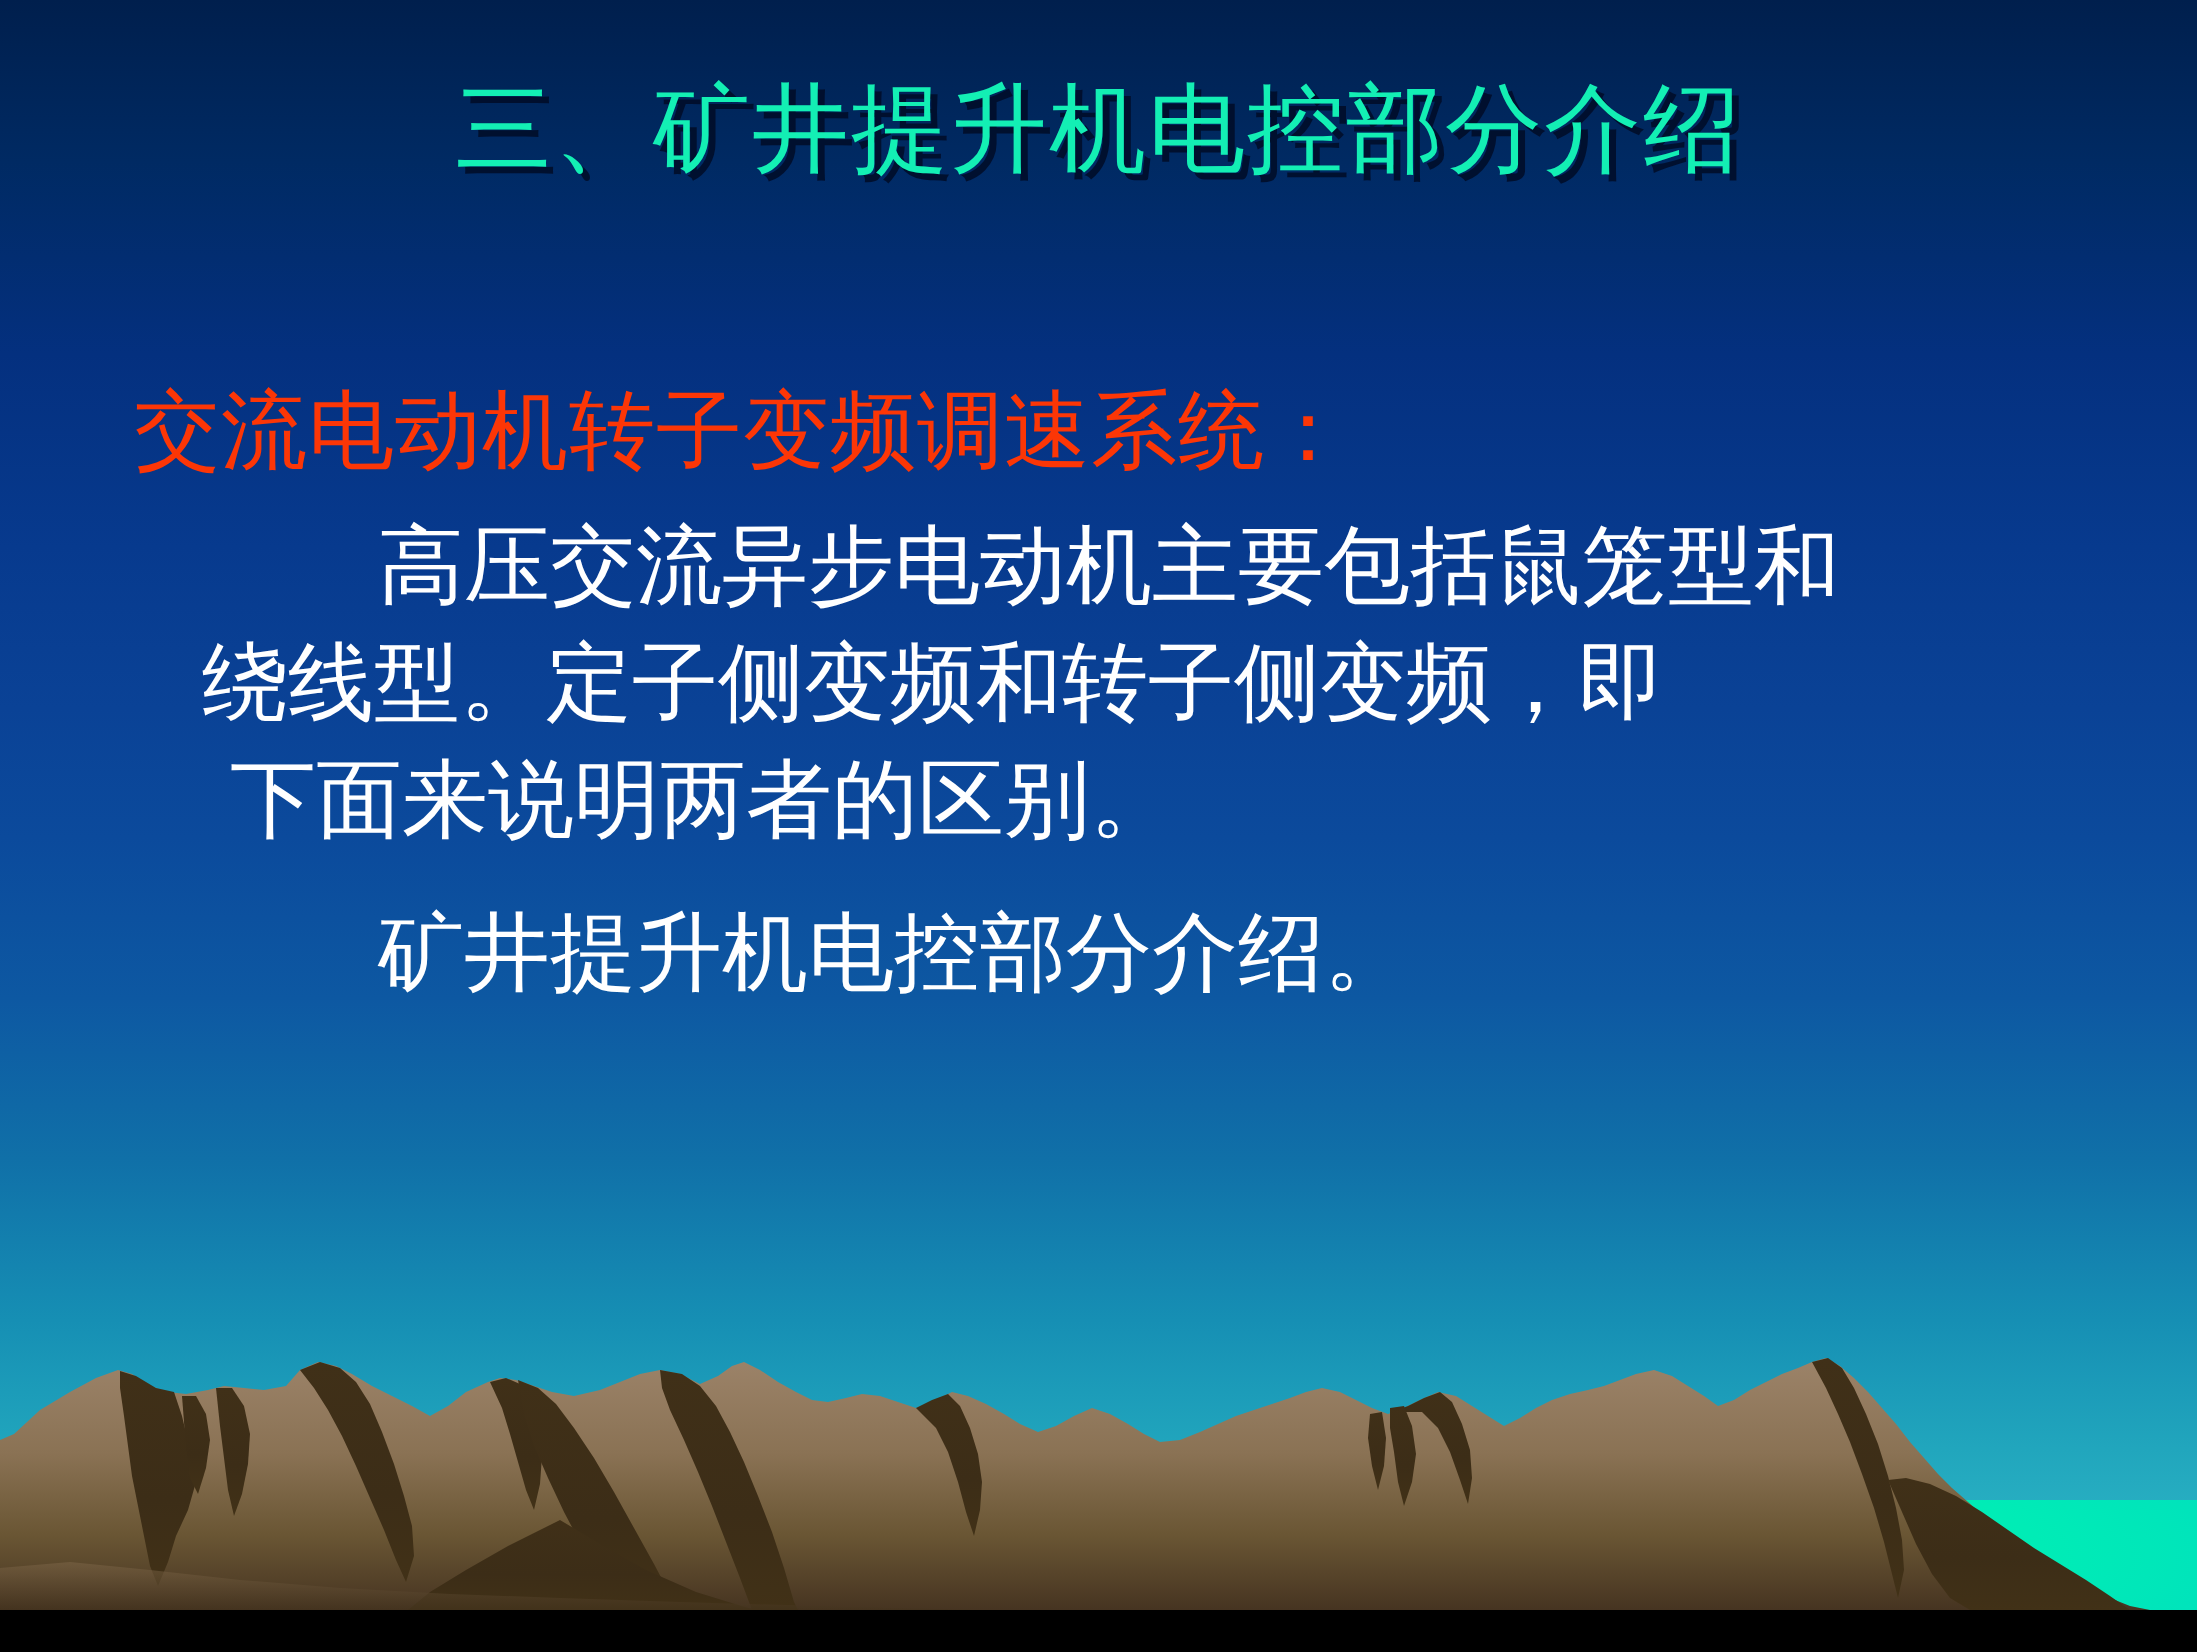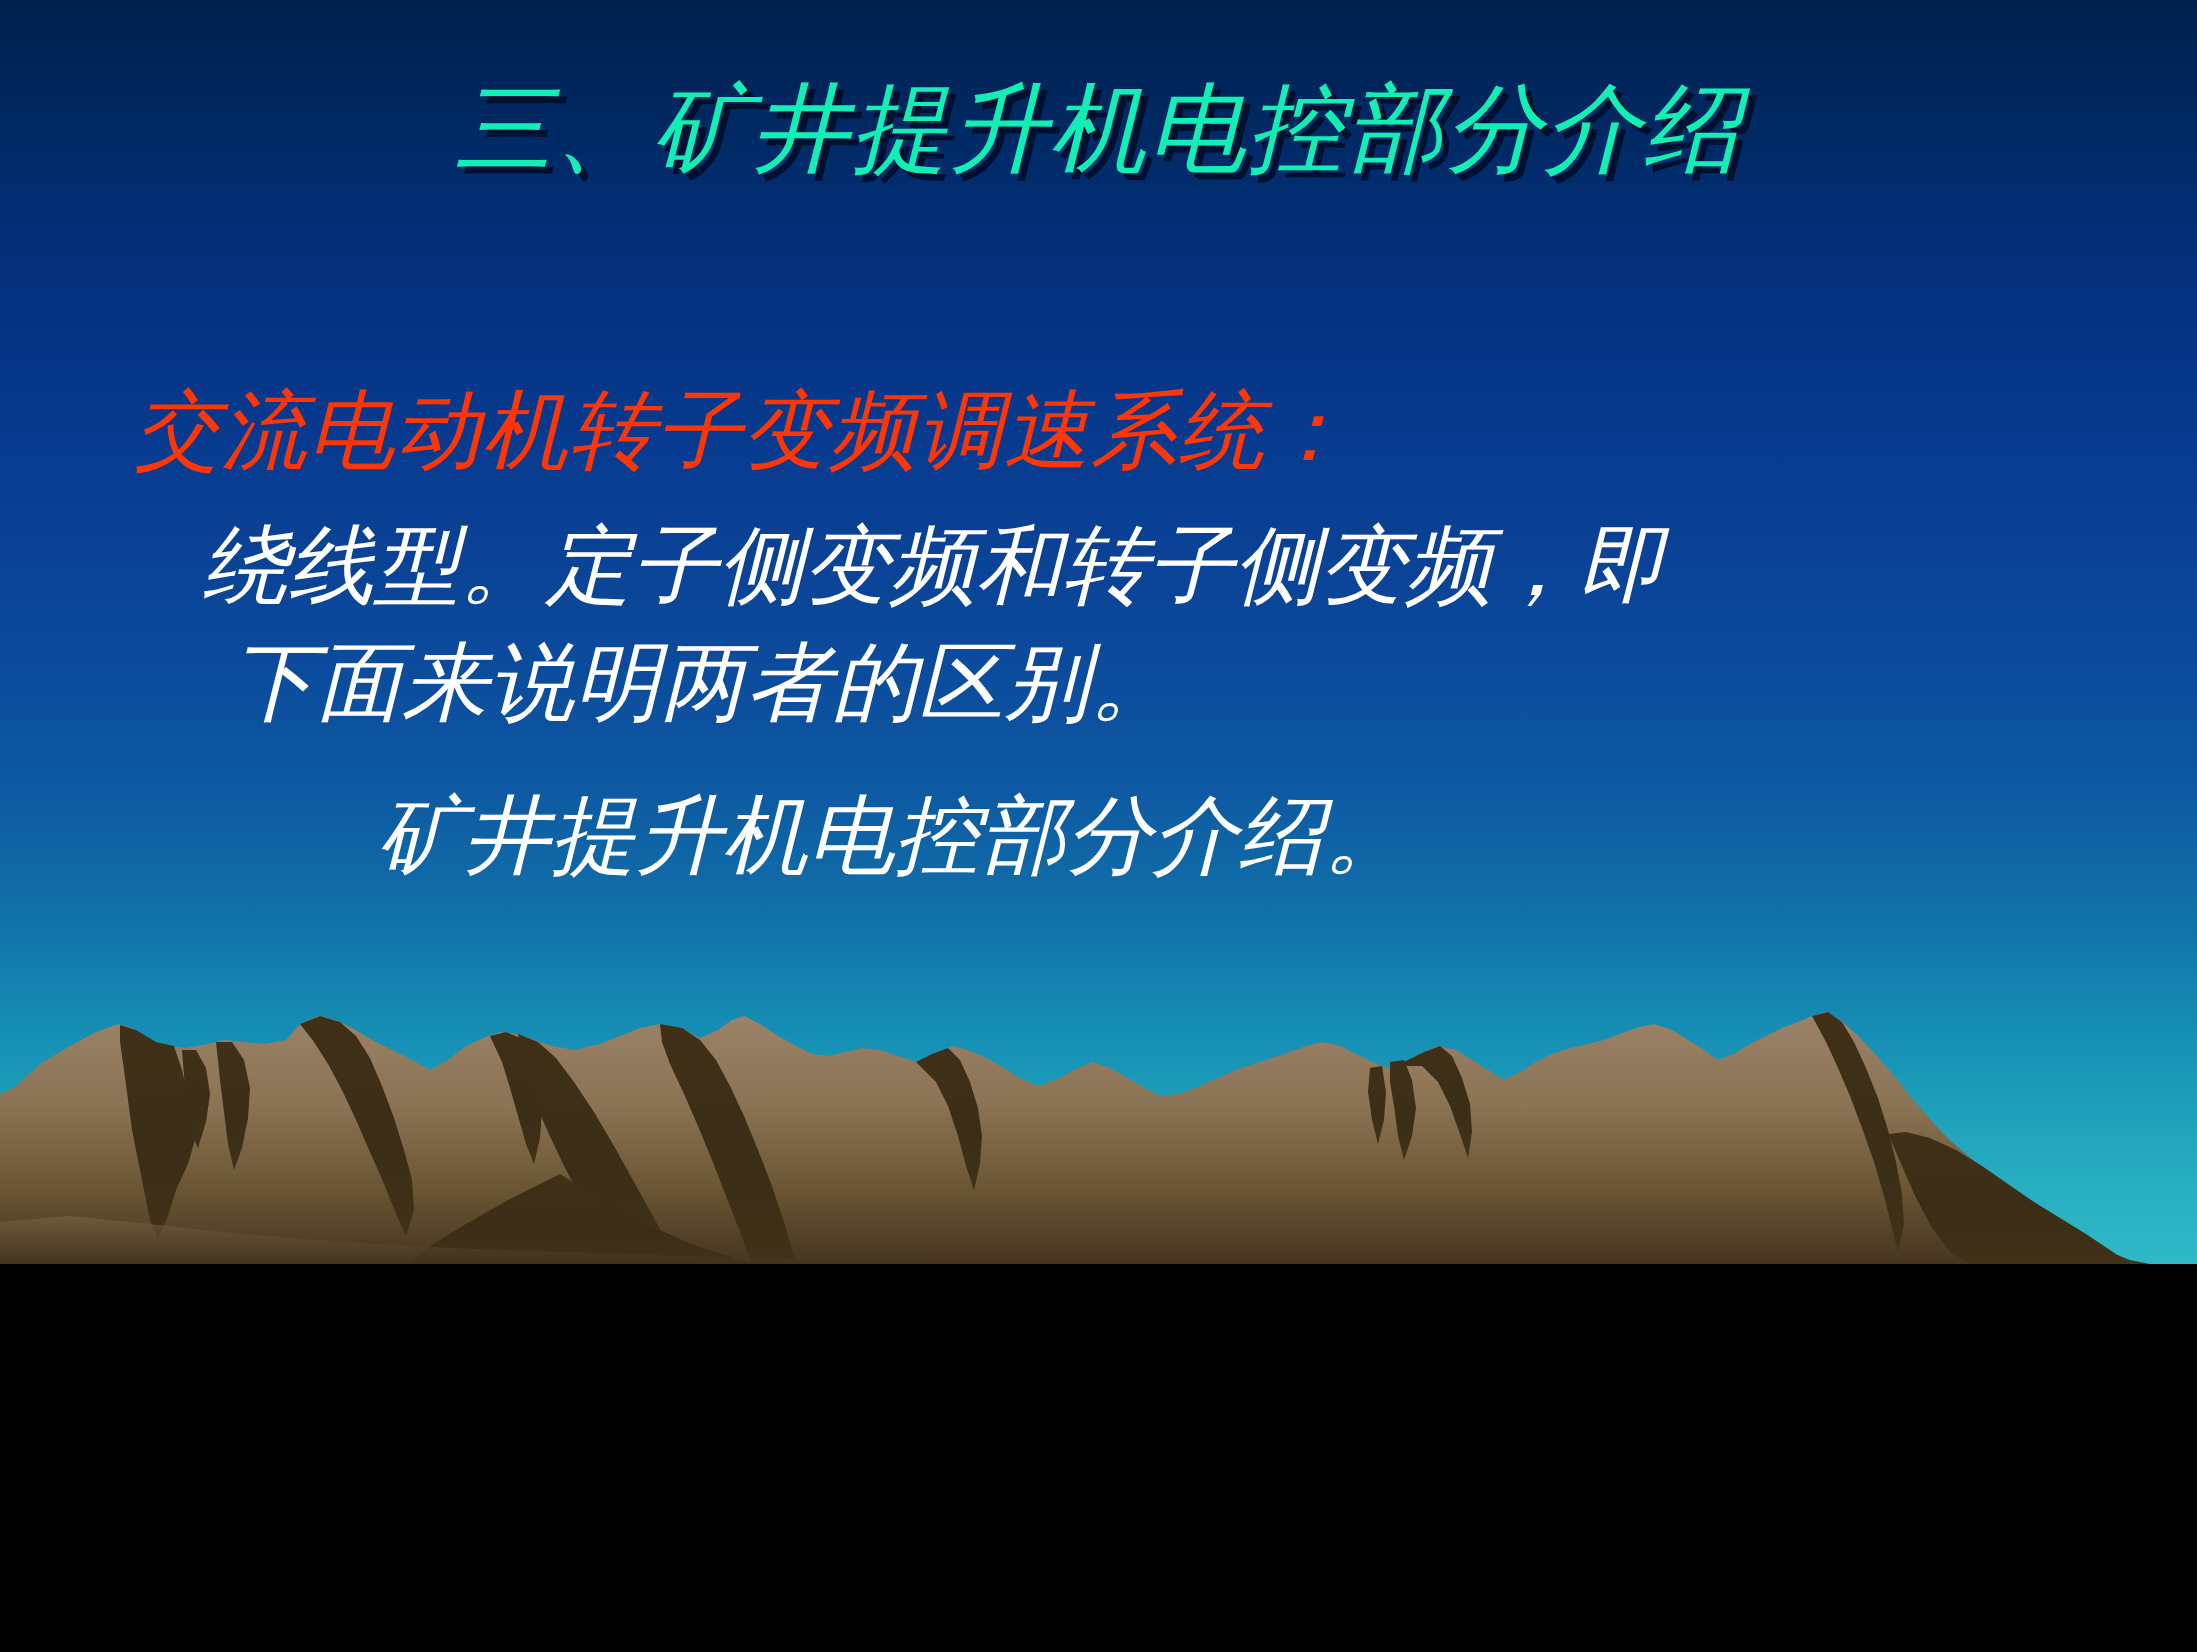--- a/index.html
+++ b/index.html
@@ -6,39 +6,38 @@
   html, body {
     margin: 0;
     padding: 0;
     background: #000;
   }
   * { box-sizing: border-box; }
 
   .slide {
     position: relative;
     width: 2197px;
-    height: 1264px;
+    height: 1610px;
     overflow: hidden;
     font-family: "DejaVu Serif", "Liberation Serif", serif;
     
     background:
       linear-gradient(to bottom,
         #001f4d 0%,
         #002a63 10%,
         #04307f 22%,
         #073a8e 34%,
         #0a4296 44%,
         #0b4a9c 52%,
         #0d58a2 62%,
         #1070a8 72%,
         #168fb4 82%,
         #21a6bd 90%,
         #2bb3c4 96%,
         #2fb8c6 100%);
-    font-style: italic;
   }
 
   
   .water-band {
     position: absolute;
     left: 0;
     right: 0;
     top: 1500px;
     height: 152px;
     background:
@@ -174,19 +173,20 @@
     <path fill="url(#rockDark)" d="M560,190 L600,214 L646,240 L696,262 L748,278 L760,280 L408,280 L430,262 L466,240 L508,216 Z"></path>
 
     <path fill="url(#rockBase)" d="M0,238 L70,232 L150,240 L240,250 L340,258 L450,264 L560,268 L680,272 L820,276 L980,280 L0,280 Z" opacity="0.55"></path>
   </svg>
 
   <div class="title">三、矿井提升机电控部分介绍</div>
 
   <div class="body-block">
     <div class="heading-orange">交流电动机转子变频调速系统：</div>
     <div class="para">
+      <span class="para-line indent-2">高压交流异步电动机主要包括鼠笼型和</span>
       <span class="para-line">绕线型。定子侧变频和转子侧变频，即</span>
       <span class="para-line indent-1">下面来说明两者的区别。</span>
       <span class="para-line indent-2 gap-top">矿井提升机电控部分介绍。</span>
     </div>
   </div>
 
 </div>
 
 </body></html>

